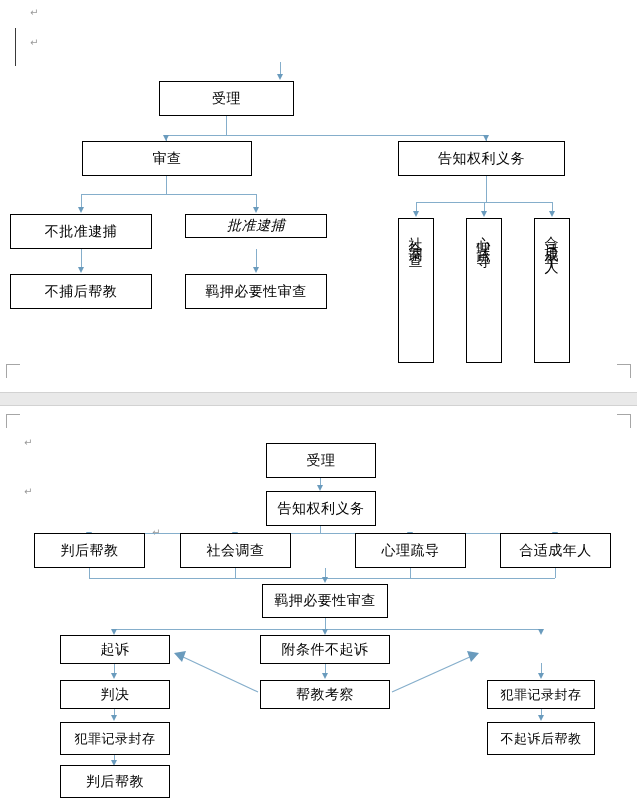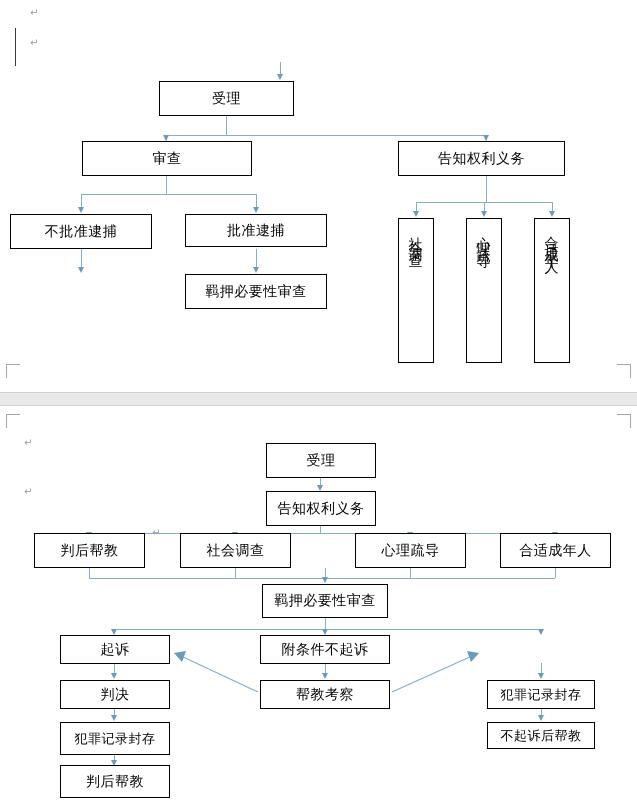--- a/index.html
+++ b/index.html
@@ -130,21 +130,22 @@
   <div class="arrow-down" style="left:412.5px;top:211px;"></div>
   <div class="ln v" style="left:484px;top:202px;height:10px;"></div>
   <div class="arrow-down" style="left:480.5px;top:211px;"></div>
   <div class="ln v" style="left:552px;top:202px;height:10px;"></div>
   <div class="arrow-down" style="left:548.5px;top:211px;"></div>
 
   <div class="node" style="left:159px;top:81px;width:135px;height:35px;">受理</div>
   <div class="node" style="left:82px;top:141px;width:170px;height:35px;">审查</div>
   <div class="node" style="left:398px;top:141px;width:167px;height:35px;">告知权利义务</div>
   <div class="node" style="left:10px;top:214px;width:142px;height:35px;">不批准逮捕</div>
-  <div class="node" style="left:185px;top:214px;width:142px;height:33px;">批准逮捕</div>
+  <div class="node" style="left:185px;top:214px;width:142px;height:24px;font-style:italic;">批准逮捕</div>
+  <div class="node" style="left:10px;top:274px;width:142px;height:35px;">不捕后帮教</div>
   <div class="node" style="left:185px;top:274px;width:142px;height:35px;">羁押必要性审查</div>
 
   <div class="node vert" style="left:398px;top:218px;width:36px;height:145px;">社会调查</div>
   <div class="node vert" style="left:466px;top:218px;width:36px;height:145px;">心理疏导</div>
   <div class="node vert" style="left:534px;top:218px;width:36px;height:145px;">合适成年人</div>
 
   <div class="ln v" style="left:320px;top:478px;height:8px;"></div>
   <div class="arrow-down" style="left:316.5px;top:485px;"></div>
 
   <div class="ln v" style="left:320px;top:525px;height:8px;"></div>
@@ -206,17 +207,17 @@
   <div class="node" style="left:262px;top:584px;width:126px;height:34px;">羁押必要性审查</div>
 
   <div class="node" style="left:60px;top:635px;width:110px;height:29px;">起诉</div>
   <div class="node" style="left:260px;top:635px;width:130px;height:29px;">附条件不起诉</div>
 
   <div class="node" style="left:60px;top:680px;width:110px;height:29px;">判决</div>
   <div class="node" style="left:260px;top:680px;width:130px;height:29px;">帮教考察</div>
   <div class="node small" style="left:487px;top:680px;width:108px;height:29px;">犯罪记录封存</div>
 
   <div class="node small" style="left:60px;top:722px;width:110px;height:33px;">犯罪记录封存</div>
-  <div class="node small" style="left:487px;top:722px;width:108px;height:27px;">不起诉后帮教</div>
+  <div class="node small" style="left:487px;top:722px;width:108px;height:33px;">不起诉后帮教</div>
 
   <div class="node" style="left:60px;top:765px;width:110px;height:33px;">判后帮教</div>
 
 </div>
 
 </body></html>

